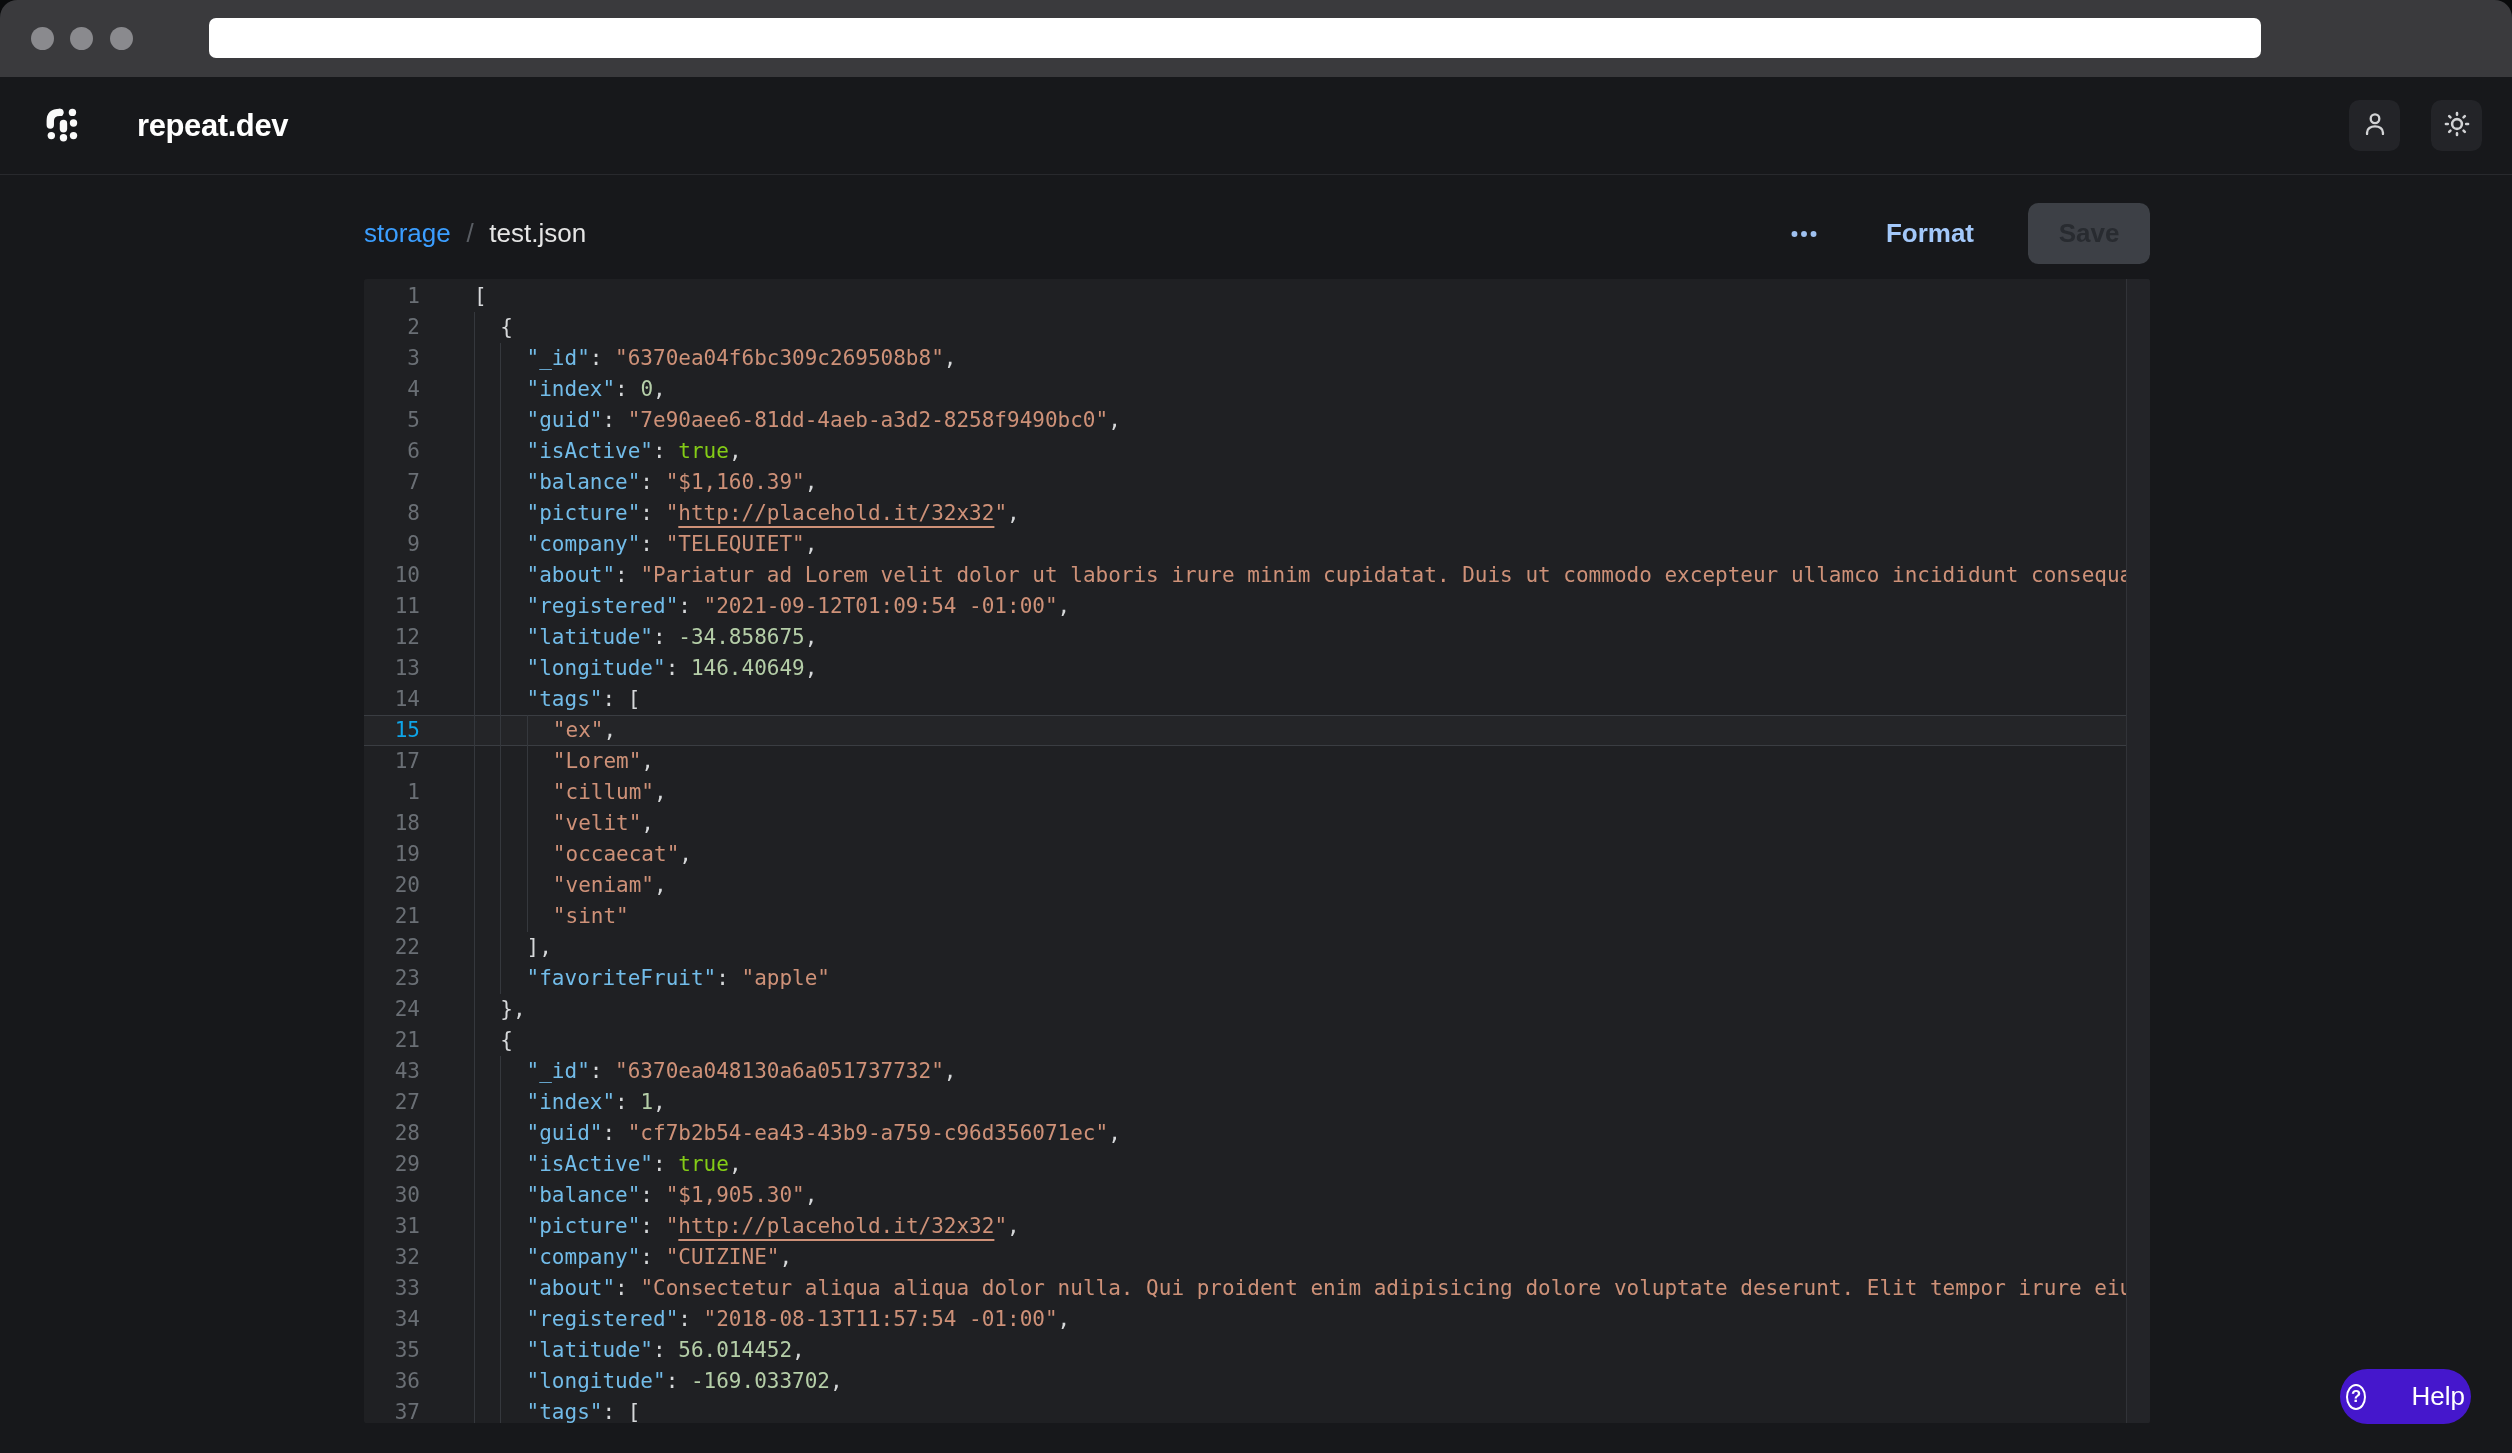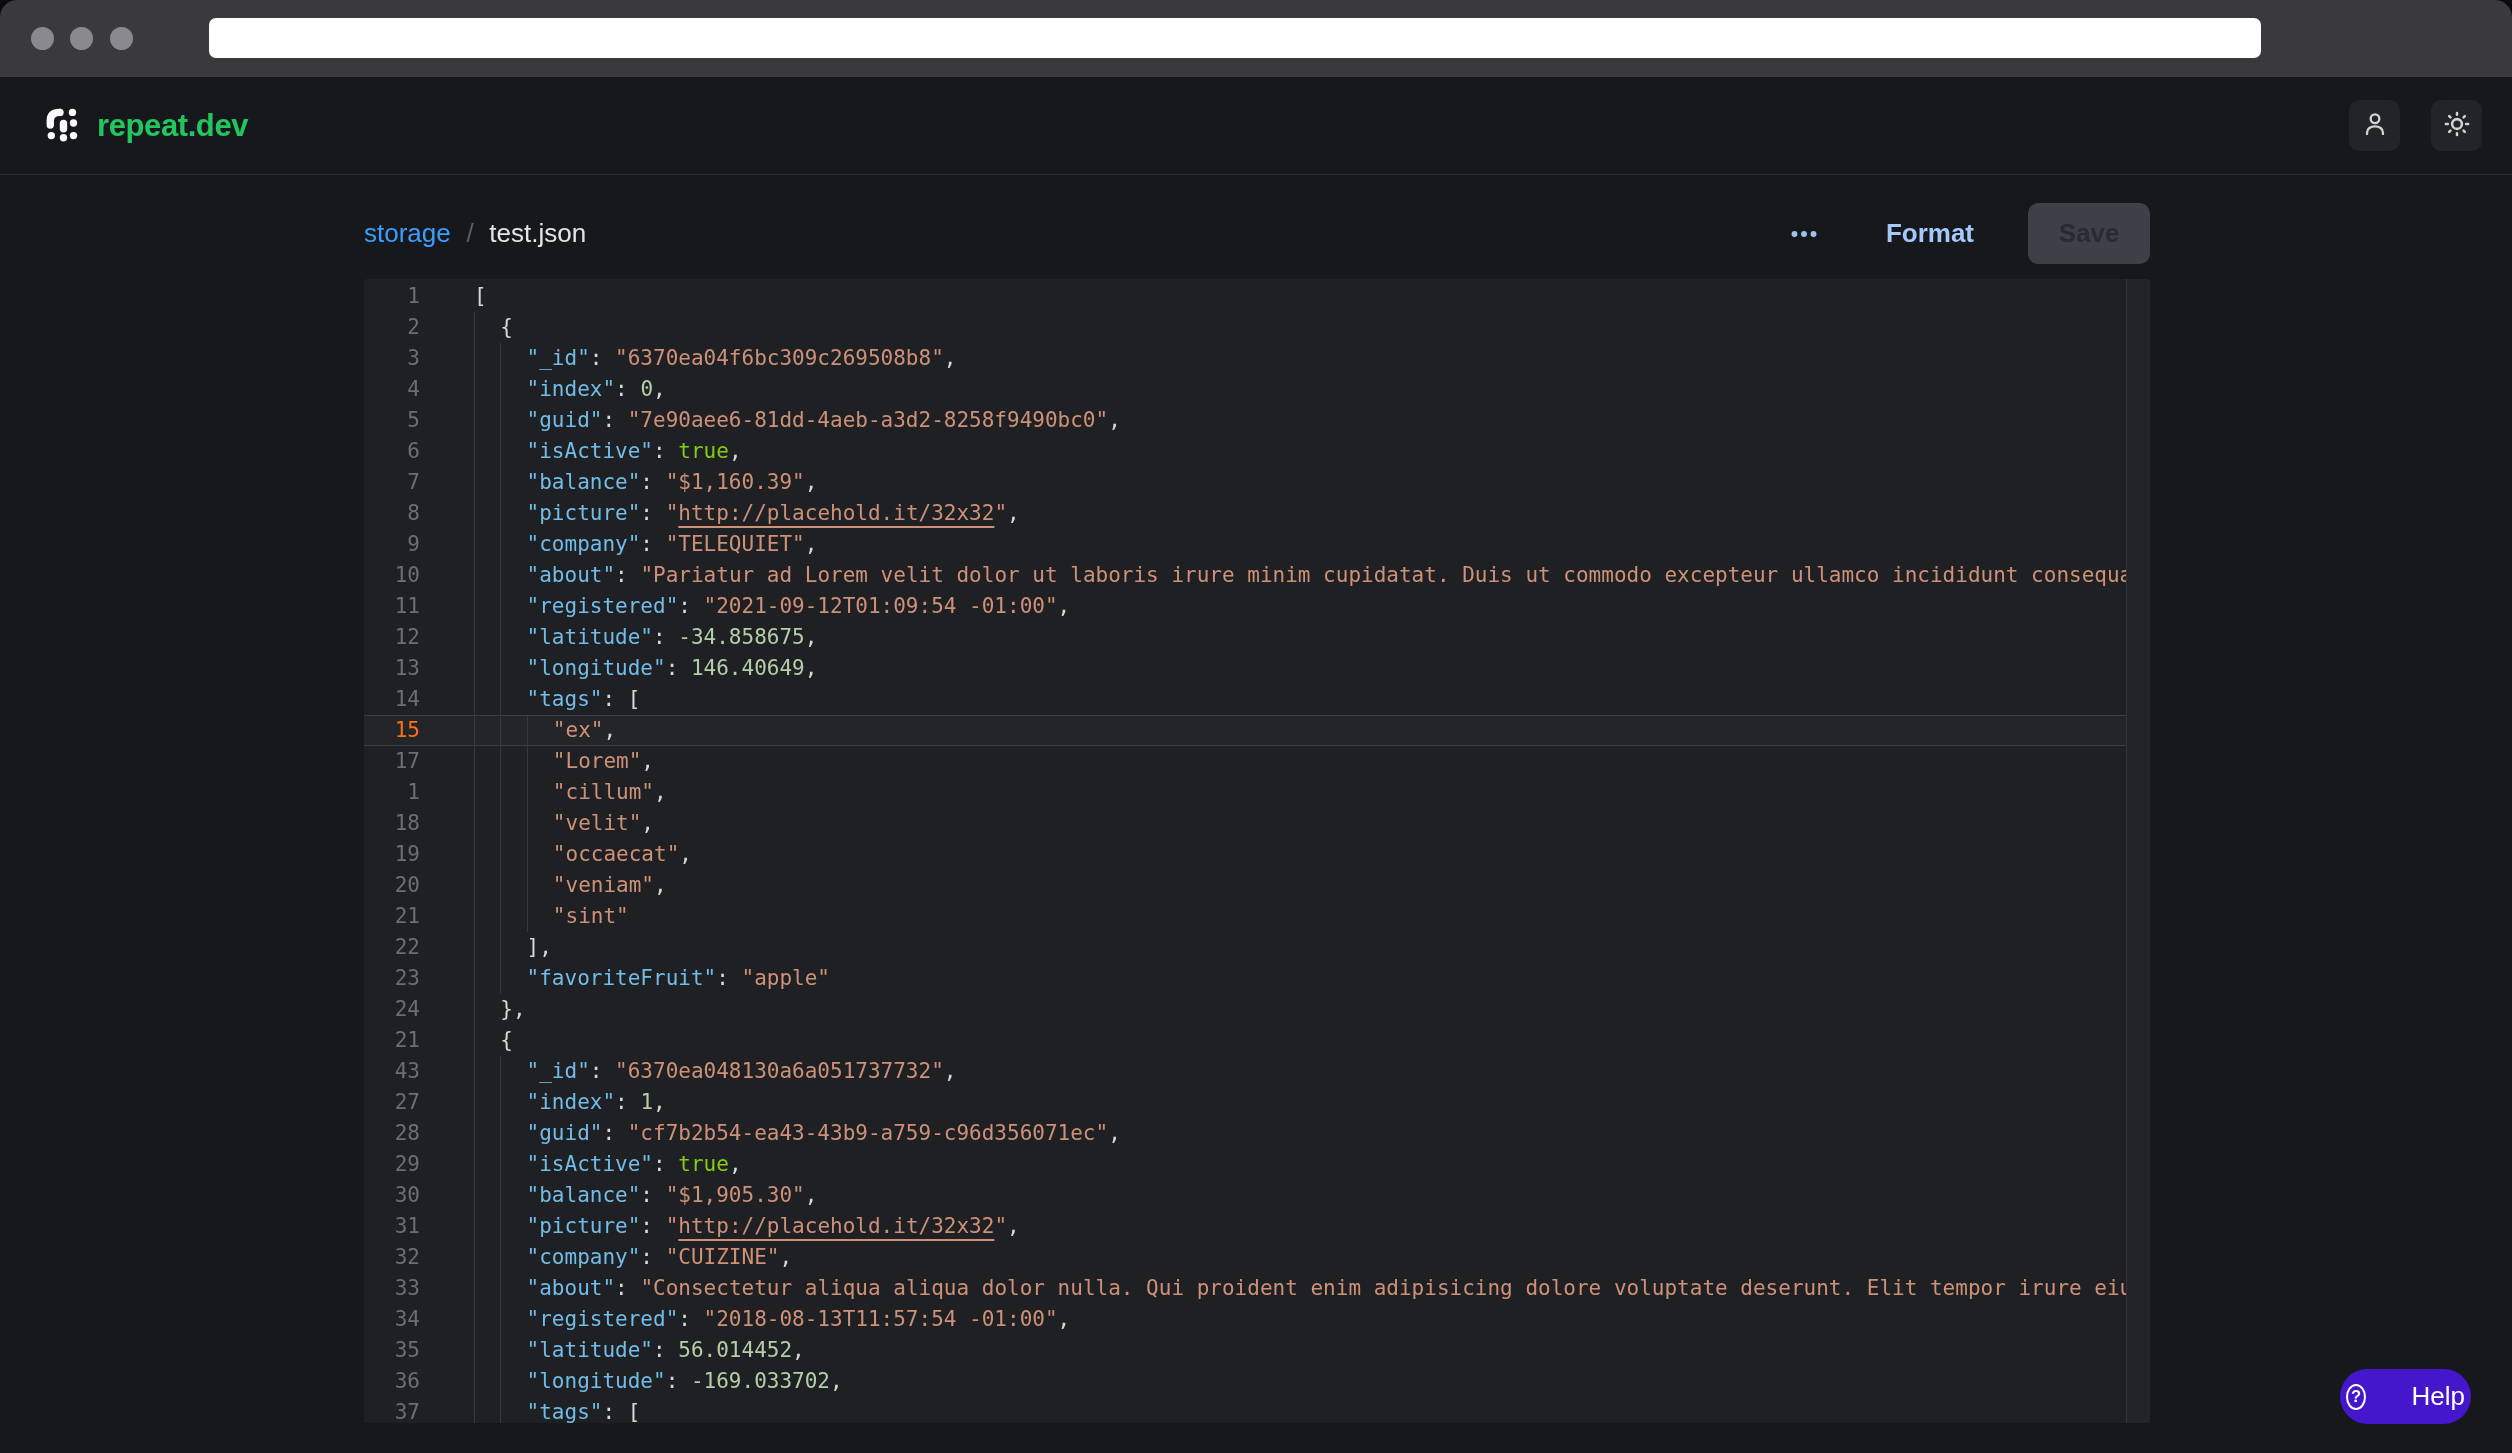--- a/index.html
+++ b/index.html
@@ -11,42 +11,42 @@
   }
   
   .chrome{position:absolute;left:0;top:0;width:2512px;height:77px;background:#3a3a3d;border-radius:17.4px 17.4px 0 0;}
   .traffic{position:absolute;left:30.5px;top:27px;display:flex;gap:16.6px;}
   .traffic .dot{width:23px;height:23px;border-radius:50%;background:#8a8a8e;}
   .url-bar{position:absolute;left:209px;top:18.3px;width:2052px;height:40px;background:#ffffff;border:none;border-radius:7px;outline:none;font-size:21px;padding:0 14px;box-sizing:border-box;color:#222;}
   
   .app{position:absolute;left:0;top:77px;width:2512px;height:1376px;background:#17181b;}
   .app-header{position:absolute;left:0;top:0;width:2512px;height:98px;border-bottom:0.9px solid #28292d;display:flex;align-items:center;box-sizing:border-box;padding:0 30px 0 45px;}
   .logo{display:flex;align-items:center;gap:14px;}
-  .logo-title{color:#22c55e;font-size:31px;font-weight:700;letter-spacing:-0.4px;}
+  .logo-title{color:#ffffff;font-size:31px;font-weight:700;letter-spacing:-0.4px;margin-left:40px;}
   .hdr-actions{margin-left:auto;display:flex;gap:31px;}
   .icon-btn{width:51px;height:51px;border-radius:10.5px;background:#232428;display:flex;align-items:center;justify-content:center;cursor:pointer;border:none;padding:0;}
   
   .toolbar{position:absolute;left:364px;top:126px;width:1786px;height:61px;display:flex;align-items:center;}
   .breadcrumb{display:flex;align-items:center;gap:15.7px;font-size:26px;}
   .bc-root{color:#3b9eff;cursor:pointer;}
   .bc-sep{color:#5a5e64;}
   .bc-file{color:#e5e5e5;}
   .tb-spacer{flex:1;}
   .overflow-btn{background:none;border:none;padding:8.7px;cursor:pointer;display:flex;align-items:center;}
   .format-btn{background:none;border:none;cursor:pointer;color:#a3c8fa;font-size:26px;font-weight:600;margin-left:54px;font-family:Liberation Sans, sans-serif;}
   .save-btn{margin-left:48px;width:122px;height:61px;border-radius:10.5px;background:#3d4046;color:#282b30;font-size:26px;font-weight:700;border:none;font-family:inherit;}
   
   .editor{position:absolute;left:364px;top:202px;width:1786px;height:1144px;background:#1f2023;border-radius:2.6px;overflow:hidden;}
   .code-lines{position:absolute;left:0;top:1.7px;width:1762px;overflow:hidden;}
   .scroll-track{position:absolute;right:0;top:0;bottom:0;width:23px;background:#232428;border-left:0.9px solid #313338;}
   .code-line{display:flex;height:31px;line-height:31px;font-family:"DejaVu Sans Mono", monospace;font-size:21px;white-space:pre;}
   .code-line .ln{flex:none;width:56px;text-align:right;color:#6a6f75;user-select:none;}
   .code-line .code{flex:1;padding-left:54px;overflow:hidden;white-space:pre;}
   .code-line.active{background:rgba(255,255,255,0.025);box-shadow:inset 0 0.9px 0 #3a3d42, inset 0 -0.9px 0 #3a3d42;}
-  .code-line.active .ln{color:#f97316;}
+  .code-line.active .ln{color:#0ea5e9;}
   .guide{display:inline-block;width:2ch;height:31px;vertical-align:top;border-left:0.9px solid #35383d;}
   .tok-key{color:#72bce9;}
   .tok-punc{color:#d6d8da;}
   .tok-str{color:#ce9178;}
   .tok-url{color:#ce9178;text-decoration:underline;text-underline-offset:6.1px;text-decoration-thickness:1.7px;}
   .tok-num{color:#b5cea8;}
   .tok-bool{color:#84cc16;}
   
   .help-btn{position:absolute;left:2340px;top:1292px;width:131px;height:55px;border-radius:28px;background:#4517cc;border:none;color:#ffffff;display:flex;align-items:center;justify-content:center;gap:9.6px;cursor:pointer;font-family:inherit;}
   .help-q{width:26px;height:26px;border:2.2px solid #fff;border-radius:50%;box-sizing:border-box;display:flex;align-items:center;justify-content:center;font-size:16.6px;font-weight:700;color:#fff;}

